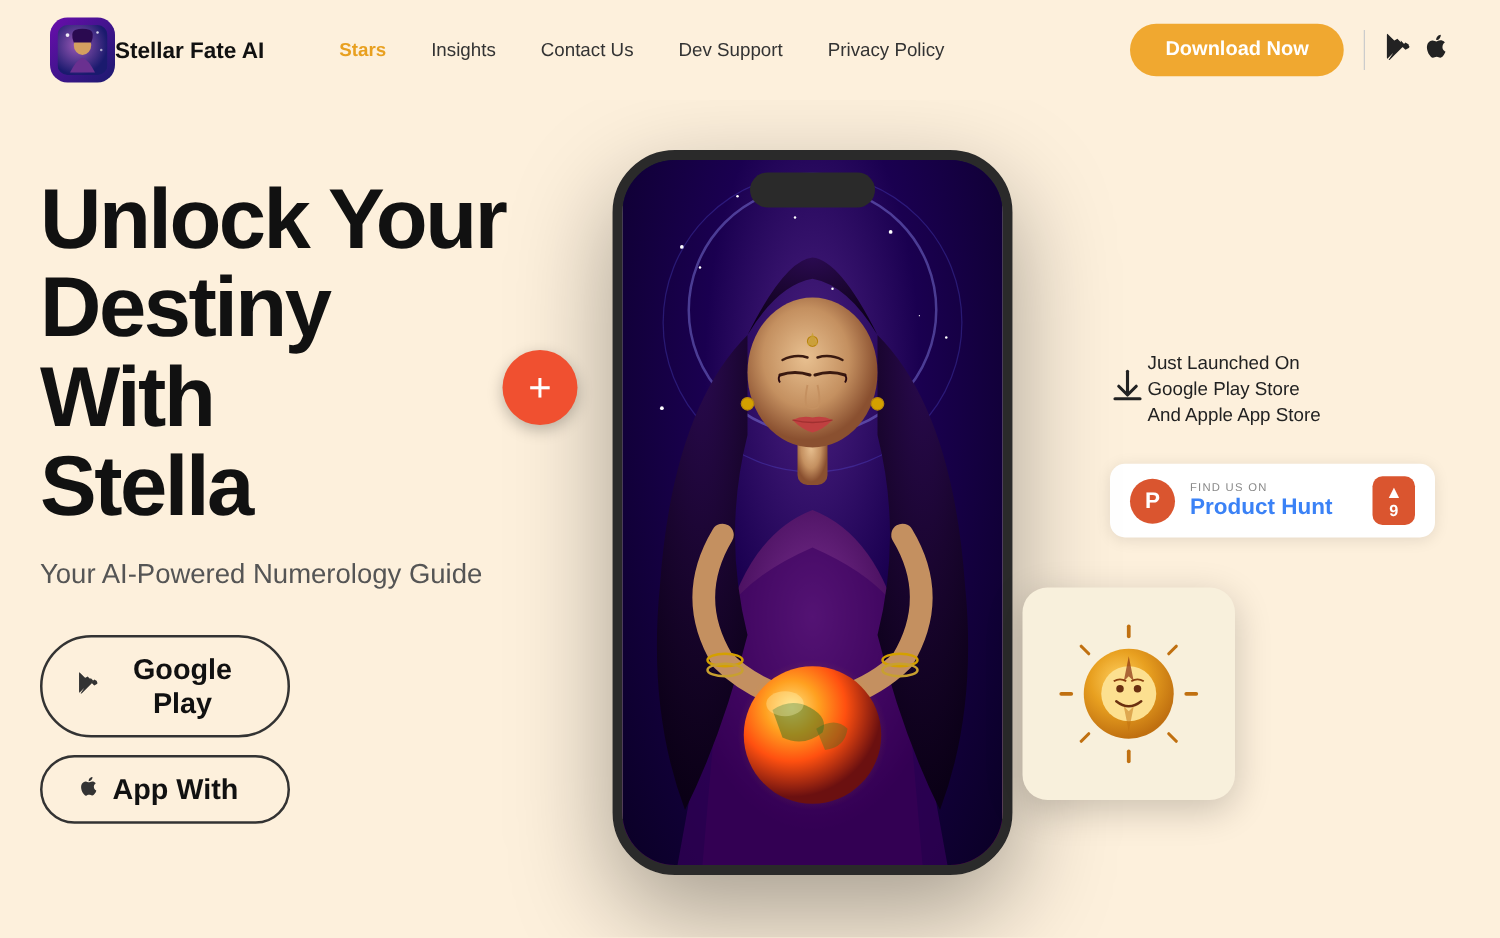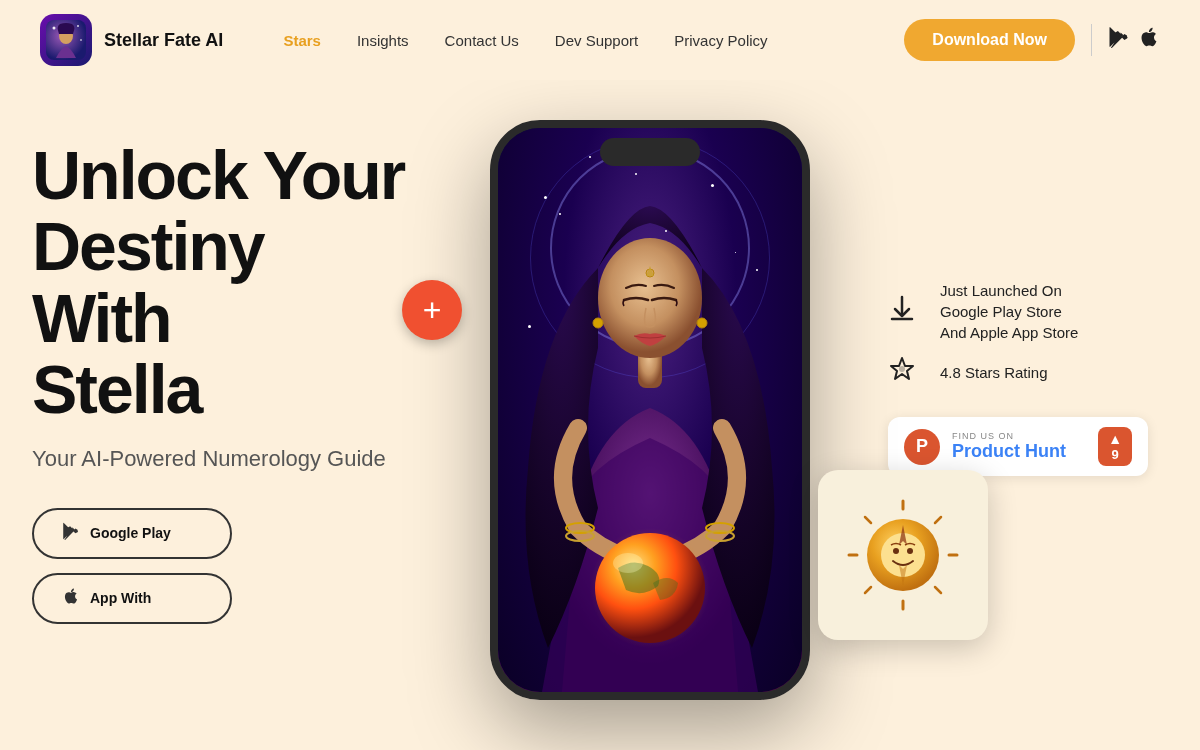--- a/index.html
+++ b/index.html
@@ -17,21 +17,20 @@
       align-items: center;
       padding: 0 40px;
       height: 80px;
       background-color: #fdf0dc;
       position: relative;
       z-index: 10;
     }
     .logo-area {
       display: flex;
       align-items: center;
-      gap: 12px;
       margin-right: 60px;
     }
     .logo-icon {
       width: 52px;
       height: 52px;
       border-radius: 14px;
       background: linear-gradient(135deg, #6a0dad, #1a1a6e);
       display: flex;
       align-items: center;
       justify-content: center;
@@ -119,21 +118,21 @@
       margin-top: 20px;
       margin-bottom: 36px;
     }
     .store-btn {
       display: flex;
       align-items: center;
       gap: 10px;
       border: 2px solid #333;
       border-radius: 50px;
       padding: 12px 28px;
-      font-size: 14px;
+      font-size: 23px;
       font-weight: 600;
       color: #111;
       background: transparent;
       cursor: pointer;
       width: 200px;
       margin-bottom: 14px;
     }
     .store-btn-icon {
       font-size: 18px;
     }
@@ -257,21 +256,21 @@
       gap: 20px;
     }
     .launch-info {
       display: flex;
       flex-direction: column;
       gap: 12px;
     }
     .launch-item {
       display: flex;
       align-items: center;
-      gap: 24px;
+      gap: 2px;
     }
     .launch-icon {
       font-size: 22px;
       flex-shrink: 0;
     }
     .launch-text {
       font-size: 15px;
       color: #222;
       line-height: 1.4;
     }
@@ -565,29 +564,20 @@
       <div class="launch-item">
         <span class="launch-icon">
           <svg width="28" height="28" viewBox="0 0 28 28" fill="none" xmlns="http://www.w3.org/2000/svg">
             <path d="M14 2 L14 20" stroke="#222" stroke-width="2.5" stroke-linecap="round"></path>
             <path d="M7 14 L14 21 L21 14" stroke="#222" stroke-width="2.5" stroke-linecap="round" stroke-linejoin="round"></path>
             <path d="M4 24 L24 24" stroke="#222" stroke-width="2.5" stroke-linecap="round"></path>
           </svg>
         </span>
         <span class="launch-text">Just Launched On<br>Google Play Store<br>And Apple App Store</span>
       </div>
-      <div class="launch-item">
-        <span class="launch-icon">
-          <svg width="28" height="28" viewBox="0 0 28 28" fill="none" xmlns="http://www.w3.org/2000/svg">
-            <path d="M14 3 L17 11 H25 L19 16 L21 24 L14 19 L7 24 L9 16 L3 11 H11Z" stroke="#222" stroke-width="2" fill="none" stroke-linejoin="round"></path>
-            <circle cx="14" cy="14" r="3" fill="#222" opacity="0.3"></circle>
-          </svg>
-        </span>
-        <span class="launch-text">4.8 Stars Rating</span>
-      </div>
     </div>
 
     <div class="product-hunt-badge">
       <div class="ph-logo">P</div>
       <div class="ph-text-area">
         <div class="ph-find-us">FIND US ON</div>
         <div class="ph-name">Product Hunt</div>
       </div>
       <div class="ph-vote">
         <span class="ph-vote-arrow">▲</span>

